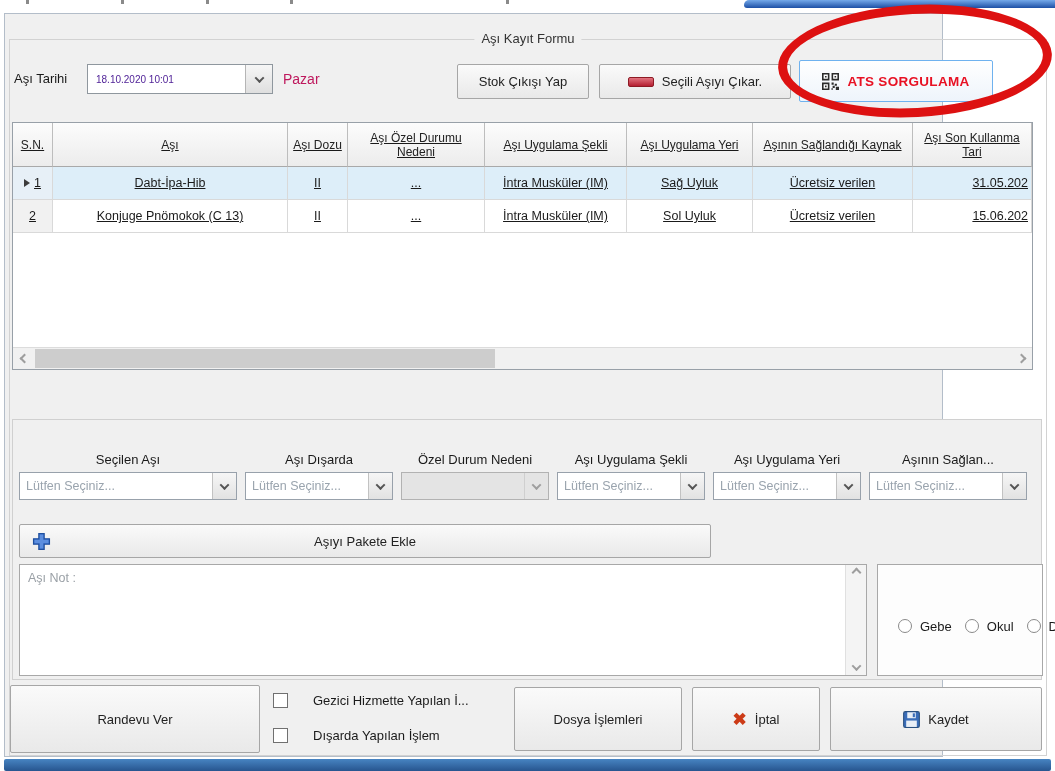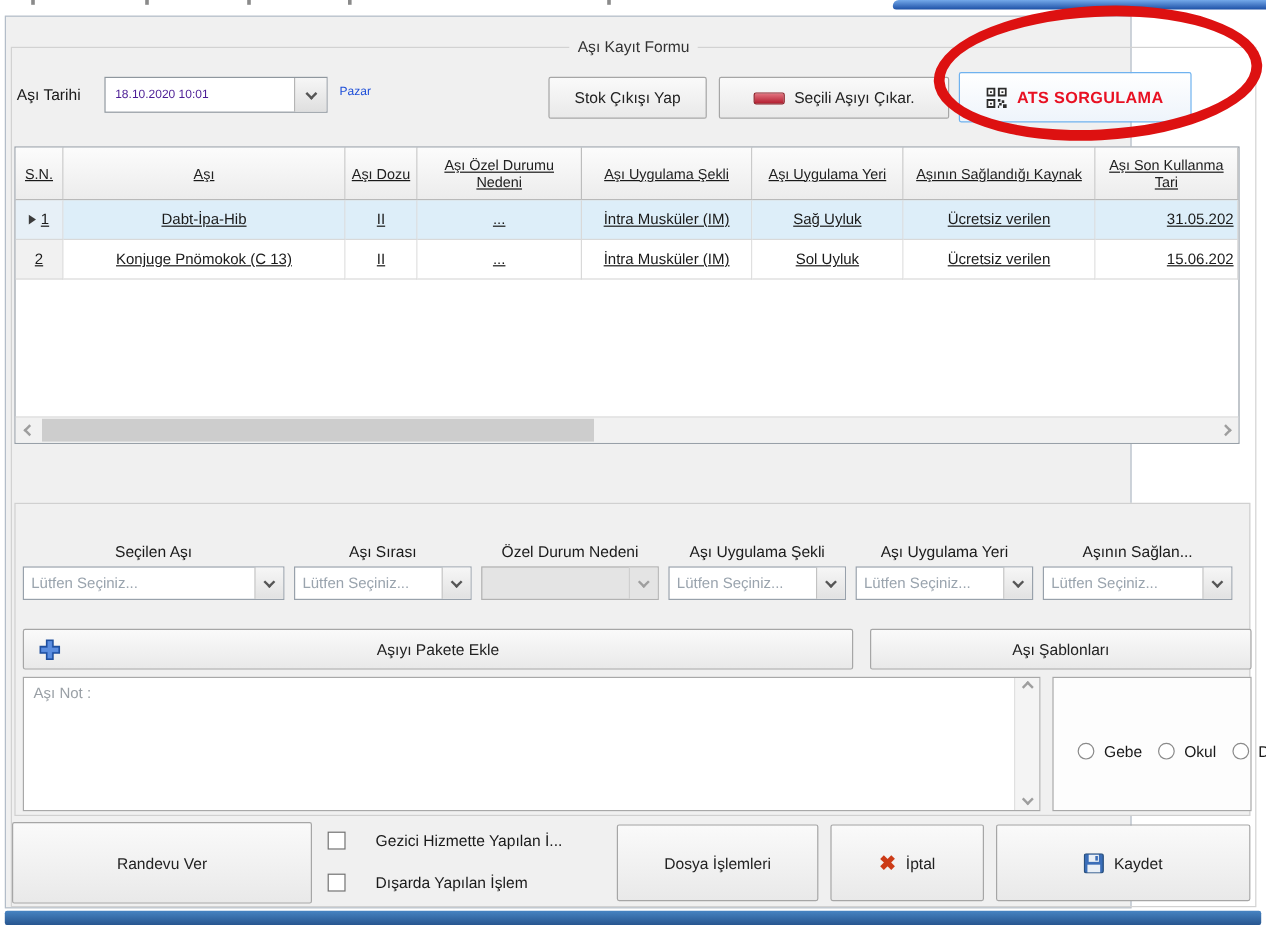--- a/index.html
+++ b/index.html
@@ -25,21 +25,21 @@
     background:linear-gradient(#fafafa,#e9e9e9); border:1px solid #a6a6a6; border-radius:2px;
     color:#222; font-size:13px; cursor:default; }
 
   
   .lbl { position:absolute; color:#1a1a1a; }
   .date-combo { position:absolute; left:77px; top:24px; width:186px; height:30px;
     display:flex; border:1px solid #8f979e; background:#fff; }
   .date-combo .val { flex:1; display:flex; align-items:center; padding:0 8px; font-size:10px; color:#4c1d95; }
   .date-combo .dropbtn { width:27px; border-left:1px solid #b5b5b5;
     background:linear-gradient(#f6f6f6,#dfdfdf); display:flex; align-items:center; justify-content:center; }
-  .day { position:absolute; left:273px; top:31px; color:#1d4ed8; font-size:10px;text-align:center; }
+  .day { position:absolute; left:273px; top:31px; color:#be185d; font-size:14px;text-align:center; }
 
   .chev { display:inline-block; width:7px; height:7px; border-right:2px solid #555; border-bottom:2px solid #555; }
   .chev.down  { transform:rotate(45deg) translate(-1px,-1px); }
   .chev.up    { transform:rotate(-135deg); }
   .chev.left  { transform:rotate(135deg); }
   .chev.right { transform:rotate(-45deg); }
   .chev.dim   { border-color:#9e9e9e; }
 
   .minus-ico { width:26px; height:10px; border:1px solid #8d1a24; border-radius:2px;
     background:linear-gradient(#e2737f,#b41f31); }
@@ -196,21 +196,21 @@
             </span>
           <span class="hs-btn">
               <span class="chev right dim"></span>
             </span>
         </div>
       </div>
 
       <div class="entry-box">
 
         <span class="combo-lbl" style="left:6px;   width:218px;">Seçilen Aşı</span>
-        <span class="combo-lbl" style="left:232px; width:148px;">Aşı Sırası</span>
+        <span class="combo-lbl" style="left:232px; width:148px;">Aşı Dışarda</span>
         <span class="combo-lbl" style="left:388px; width:148px;">Özel Durum Nedeni</span>
         <span class="combo-lbl" style="left:544px; width:148px;">Aşı Uygulama Şekli</span>
         <span class="combo-lbl" style="left:700px; width:148px;">Aşı Uygulama Yeri</span>
         <span class="combo-lbl" style="left:856px; width:158px;">Aşının Sağlan...</span>
 
         <div class="combo" style="left:6px; width:218px;">
           <span class="val">Lütfen Seçiniz...</span>
           <span class="dropbtn">
               <span class="chev down"></span>
             </span>
@@ -245,23 +245,20 @@
               <span class="chev down"></span>
             </span>
         </div>
 
         <button class="btn" style="left:6px; top:104px; width:692px; height:34px;">
           <svg width="19" height="19" viewBox="0 0 18 18" style="position:absolute; left:12px;">
             <path d="M6.5 1.5h5v5h5v5h-5v5h-5v-5h-5v-5h5z" fill="#4a7fd8" stroke="#1f4f9e" stroke-width="1.2"></path>
             <path d="M7.5 2.5h3v5h5v3h-5v5h-3v-5h-5v-3h5z" fill="#6b9ae6" opacity="0.55"></path>
           </svg>
           <span>Aşıyı Pakete Ekle</span>
-        </button>
-        <button class="btn" style="left:712px; top:104px; width:318px; height:34px;">
-          <span>Aşı Şablonları</span>
         </button>
 
         <div class="note-wrap">
           <span class="note-label">Aşı Not :</span>
           <div class="vscroll">
             <span class="chev up dim"></span>
             <span class="chev down dim"></span>
           </div>
         </div>
 

